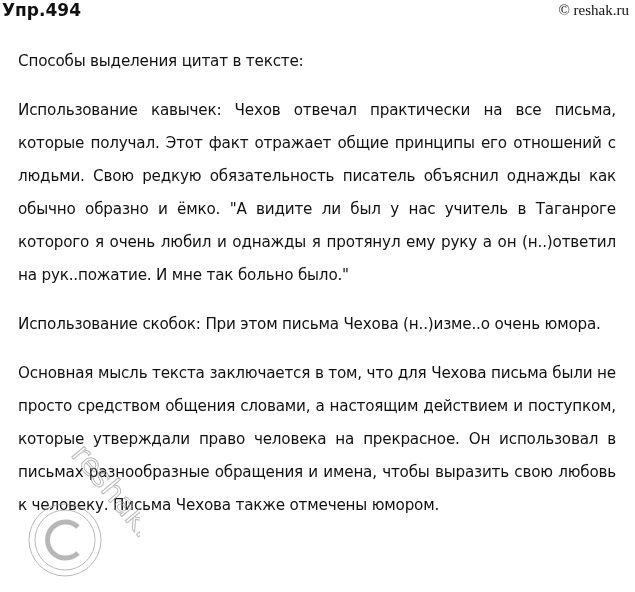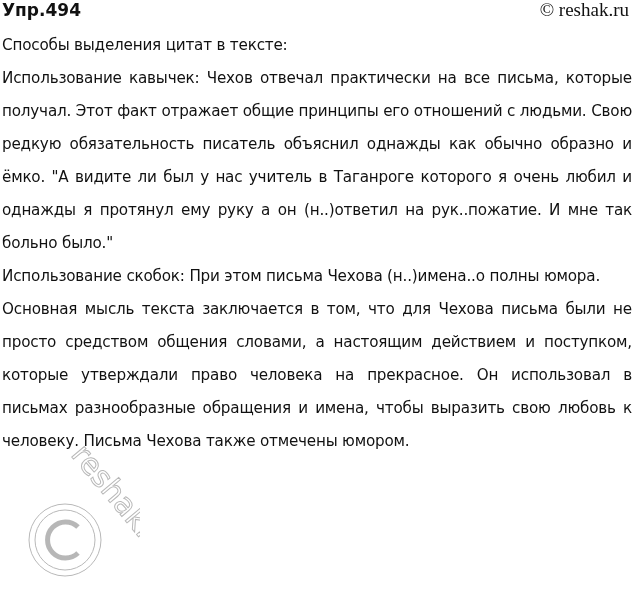--- a/index.html
+++ b/index.html
@@ -30,35 +30,35 @@
       font-weight: bold;
       font-size: 17px;
       line-height: 20px;
       color: #111;
     }
     .site-copyright {
       position: absolute;
       right: 6px;
       top: 0px;
       font-family: "Liberation Serif", serif;
-      font-size: 19px;
+      font-size: 15px;
       line-height: 20px;
       color: #111;
     }
     .content {
       position: absolute;
       left: 2px;
       top: 29px;
       width: 630px;
       font-size: 15.2px;
       line-height: 33px;
       letter-spacing: -0.2px;
     }
     .para {
-      margin: 0;
+      margin: 16px;
       text-align: justify;
     }
     .para.last-left {
       text-align: left;
     }
     .watermark {
       position: absolute;
       left: 20px;
       top: 445px;
       width: 120px;
@@ -70,21 +70,21 @@
 <body>
 
 <div class="header">
   <div class="exercise-title">Упр.494</div>
   <div class="site-copyright">© reshak.ru</div>
 </div>
 
 <div class="content">
   <p class="para last-left">Способы выделения цитат в тексте:</p>
   <p class="para">Использование кавычек: Чехов отвечал практически на все письма, которые получал. Этот факт отражает общие принципы его отношений с людьми. Свою редкую обязательность писатель объяснил однажды как обычно образно и ёмко. "А видите ли был у нас учитель в Таганроге которого я очень любил и однажды я протянул ему руку а он (н..)ответил на рук..пожатие. И мне так больно было."</p>
-  <p class="para">Использование скобок: При этом письма Чехова (н..)имена..о полны юмора.</p>
+  <p class="para">Использование скобок: При этом письма Чехова (н..)изме..о очень юмора.</p>
   <p class="para">Основная мысль текста заключается в том, что для Чехова письма были не просто средством общения словами, а настоящим действием и поступком, которые утверждали право человека на прекрасное. Он использовал в письмах разнообразные обращения и имена, чтобы выразить свою любовь к человеку. Письма Чехова также отмечены юмором.</p>
 </div>
 
 <svg class="watermark" viewBox="0 0 120 140">
   <g fill="none" stroke="#9a9a9a" stroke-width="1" opacity="0.7">
     <circle cx="45" cy="95" r="36"></circle>
     <circle cx="45" cy="95" r="30"></circle>
     <path d="M58 82 A18 18 0 1 0 58 108" stroke-width="5"></path>
   </g>
   <text x="0" y="0" transform="translate(50,10) rotate(50)" font-family="DejaVu Sans, sans-serif" font-size="30" fill="none" stroke="#9a9a9a" stroke-width="1" opacity="0.7">reshak.ru</text>

